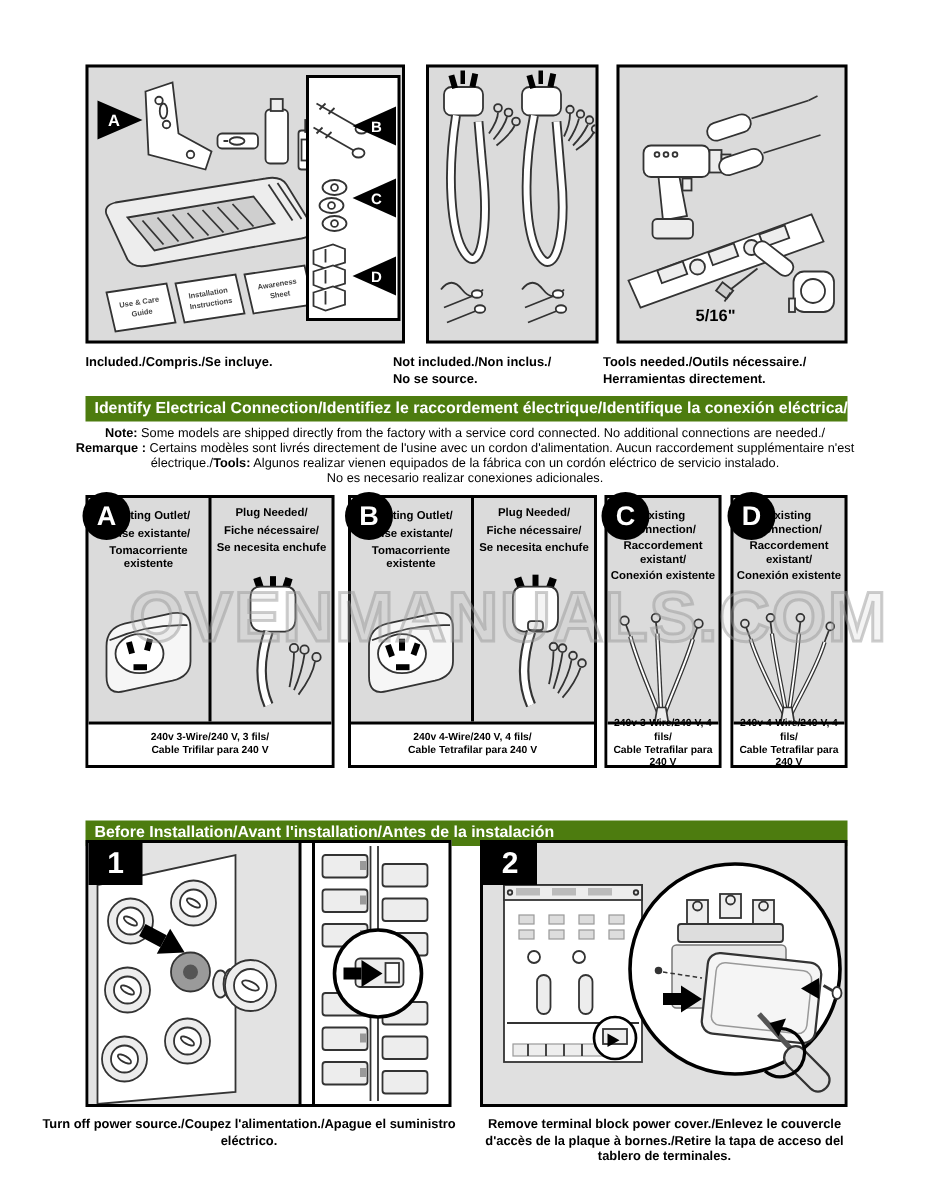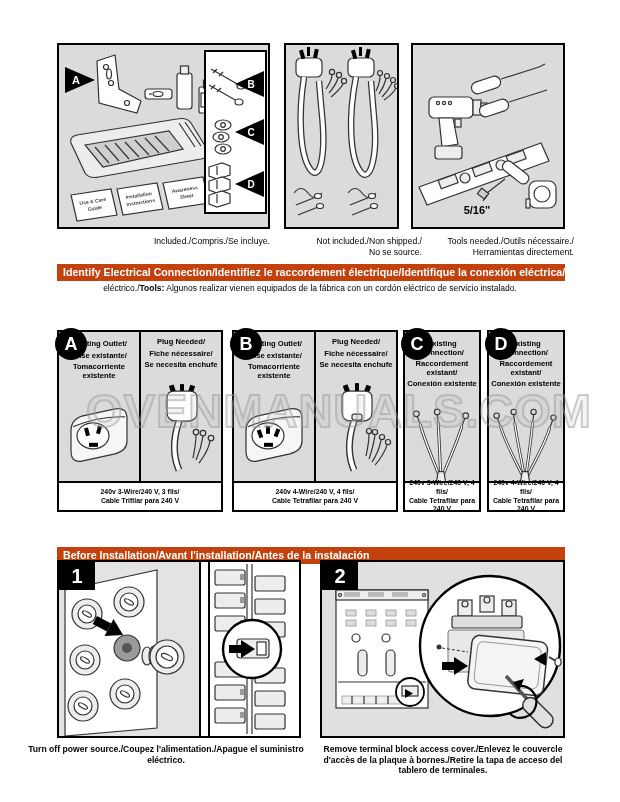--- a/index.html
+++ b/index.html
@@ -2,23 +2,23 @@
 <html><head>
 <meta charset="utf-8">
 <style>
   html,body{margin:0;padding:0;}
   body{
     width:620px;height:802px;position:relative;background:#fff;
     font-family:"Liberation Sans",sans-serif;color:#000;overflow:hidden;
   }
   
   .fig-box{position:absolute;top:43px;height:186px;background:#dbdbdb;border:2px solid #000;box-sizing:border-box;}
-  .fig-caption{position:absolute;top:236px;font-size:8.6px;font-weight:normal;text-align:right;line-height:10.5px;}
+  .fig-caption{position:absolute;top:236px;font-size:8.6px;font-weight:bold;text-align:left;line-height:10.5px;}
   
-  .bar{position:absolute;left:57px;width:508px;height:17px;background:#c2410c;color:#fff;
+  .bar{position:absolute;left:57px;width:508px;height:17px;background:#4d7c0f;color:#fff;
        font-size:10.6px;font-weight:bold;line-height:17px;padding-left:6px;box-sizing:border-box;white-space:nowrap;}
   
   .note{position:absolute;top:284px;left:40px;width:540px;text-align:center;
         font-size:8.5px;line-height:9.9px;}
   .note b{font-weight:bold;}
   
   .opt-panel{position:absolute;top:330px;height:182px;background:#dbdbdb;border:2px solid #000;box-sizing:border-box;}
   .opt-badge{position:absolute;top:-4px;left:-4px;width:32px;height:32px;border-radius:50%;background:#000;color:#fff;
              display:flex;align-items:center;justify-content:center;font-size:18px;font-weight:bold;z-index:3;}
   .opt-cols{display:flex;height:151px;}
@@ -240,31 +240,34 @@
     <g>
       <rect class="wh" x="116" y="136" width="27" height="27" rx="7"></rect>
       <circle class="ln" cx="129" cy="149" r="8"></circle>
       <rect class="lt" x="113" y="154" width="4" height="9"></rect>
     </g>
   </svg>
 </div>
 
 <div class="fig-caption" style="left:57px;width:213px;">Included./Compris./Se incluye.</div>
 <div class="fig-caption" style="left:262px;width:160px;">
-    <div>Not included./Non shipped./</div>
+    <div>Not included./Non inclus./</div>
     <div>No se source.</div>
   </div>
 <div class="fig-caption" style="left:402px;width:172px;">
     <div>Tools needed./Outils nécessaire./</div>
     <div>Herramientas directement.</div>
   </div>
 
 <div class="bar" style="top:264px;">Identify Electrical Connection/Identifiez le raccordement électrique/Identifique la conexión eléctrica/</div>
 <div class="note">
-    <div><span>eléctrico./</span><b>Tools:</b><span> Algunos realizar vienen equipados de la fábrica con un cordón eléctrico de servicio instalado.</span></div>
+    <div><b>Note:</b><span> Some models are shipped directly from the factory with a service cord connected. No additional connections are needed./</span></div>
+    <div><b>Remarque :</b><span> Certains modèles sont livrés directement de l'usine avec un cordon d'alimentation. Aucun raccordement supplémentaire n'est</span></div>
+    <div><span>électrique./</span><b>Tools:</b><span> Algunos realizar vienen equipados de la fábrica con un cordón eléctrico de servicio instalado.</span></div>
+    <div><span>No es necesario realizar conexiones adicionales.</span></div>
   </div>
 
 <div class="watermark">OVENMANUALS.COM</div>
 
 <div class="opt-panel" style="left:57px;width:166px;">
   <div class="opt-badge">
       <span>A</span>
     </div>
   <div class="opt-cols">
     <div class="opt-col first">
@@ -575,13 +578,13 @@
     </g>
     <g>
       <polygon class="dk" points="224,90 224,104 212,97"></polygon>
       <line x1="227" y1="95" x2="234" y2="99" stroke="#333" stroke-width="2"></line>
       <ellipse class="wh" cx="236" cy="100" rx="3" ry="4"></ellipse>
     </g>
   </svg>
 </div>
 
 <div class="step-caption" style="left:26px;width:280px;">Turn off power source./Coupez l'alimentation./Apague el suministro eléctrico.</div>
-<div class="step-caption" style="left:323px;width:240px;">Remove terminal block access cover./Enlevez le couvercle d'accès de la plaque à bornes./Retire la tapa de acceso del tablero de terminales.</div>
+<div class="step-caption" style="left:323px;width:240px;">Remove terminal block power cover./Enlevez le couvercle d'accès de la plaque à bornes./Retire la tapa de acceso del tablero de terminales.</div>
 
 </body></html>

